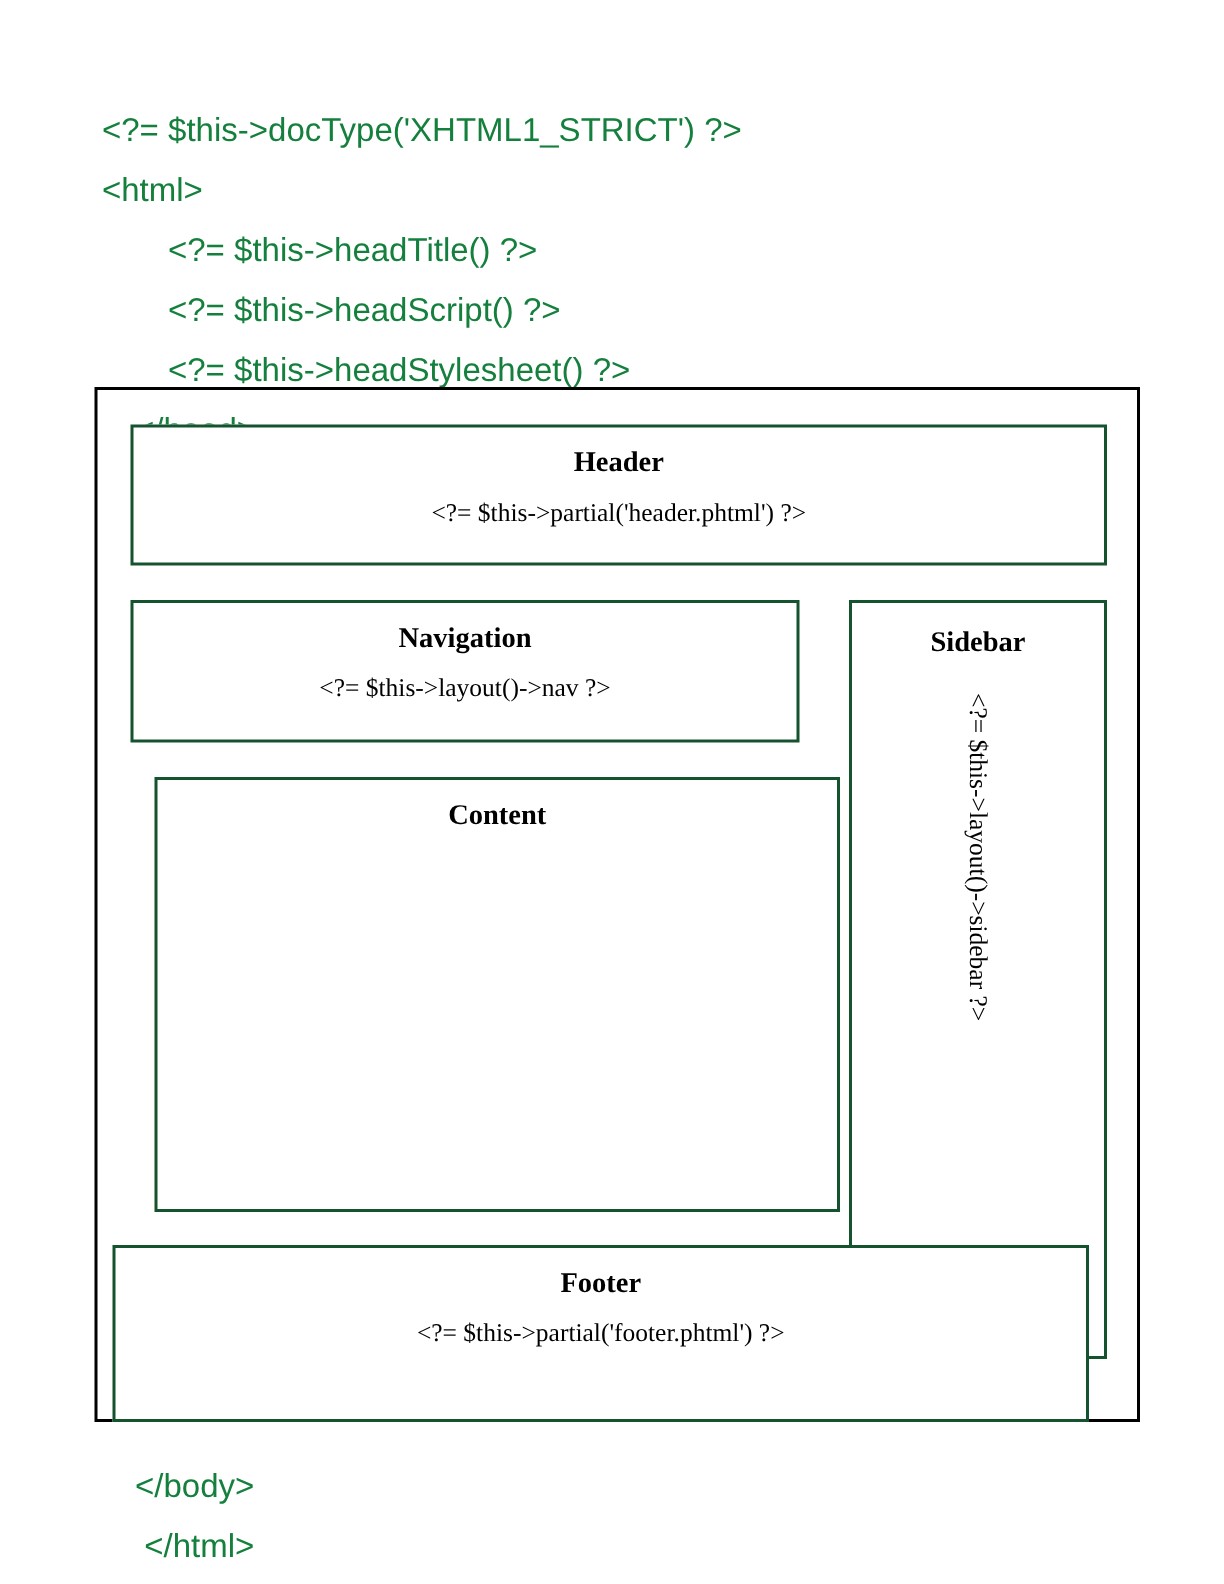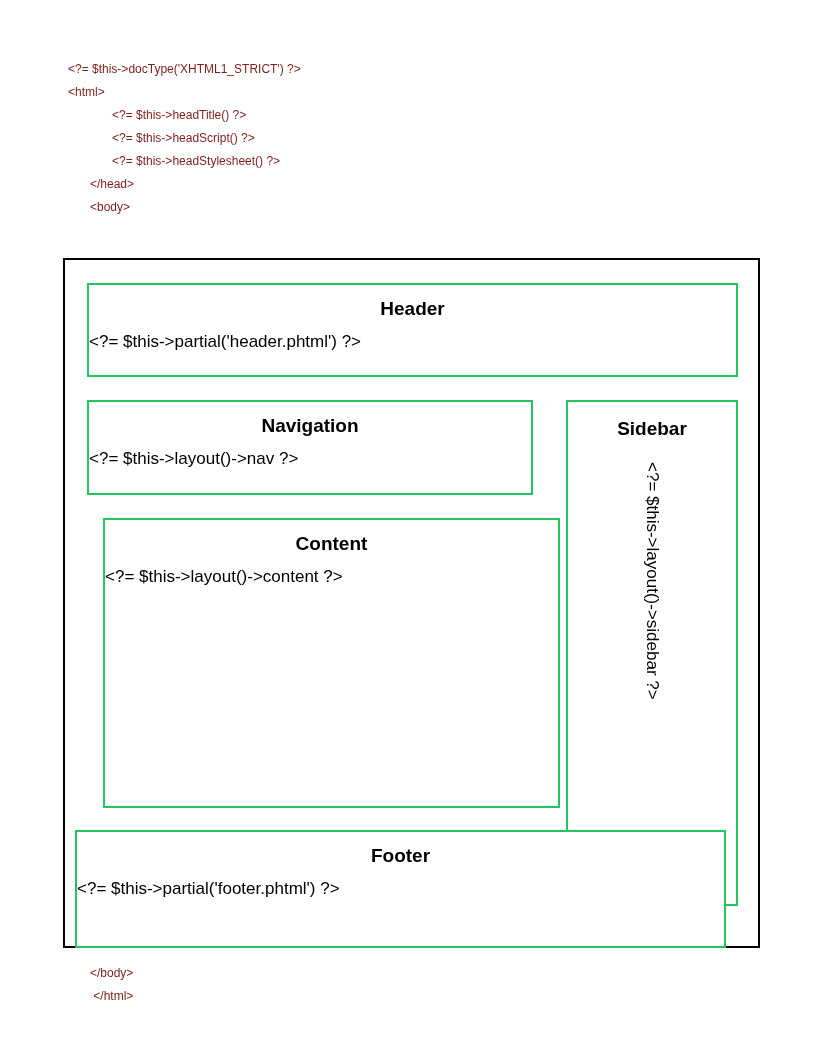--- a/index.html
+++ b/index.html
@@ -11,25 +11,26 @@
     width: 816px;
     height: 1056px;
     position: relative;
     font-family: "Liberation Sans", sans-serif;
     color: #000000;
     overflow: hidden;
   }
 
   .code-line {
     position: absolute;
-    font-size: 12px;
+    font-size: 22px;
     line-height: 23px;
     white-space: pre;
-    color: #7f1d1d;
+    color: #15803d;
     letter-spacing: 0px;
+    margin-top: 17px;
   }
 
   
   #code-top { position: absolute; left: 68px; top: 58px; }
   #code-top .code-line { position: static; display: block; }
   .indent-0 { padding-left: 0px; }
   .indent-1 { padding-left: 22px; }
   .indent-2 { padding-left: 44px; }
 
   
@@ -42,35 +43,37 @@
     left: 63px;
     top: 258px;
     width: 697px;
     height: 690px;
     border: 2px solid #000;
     box-sizing: border-box;
   }
 
   .region {
     position: absolute;
-    border: 2px solid #22c55e;
+    border: 2px solid #14532d;
     box-sizing: border-box;
     background: #fff;
+    font-family: Liberation Serif, serif;
   }
 
   .region-title {
     font-size: 19px;
     font-weight: bold;
     text-align: center;
     margin-top: 13px;
     line-height: 22px;
   }
 
   .region-code {
     font-size: 17px;
+    text-align: center;
     margin-top: 11px;
     line-height: 21px;
     white-space: pre;
   }
 
   
   #region-header {
     left: 22px;
     top: 23px;
     width: 651px;
@@ -151,21 +154,20 @@
     <div class="region-code">&lt;?= $this-&gt;partial('header.phtml') ?&gt;</div>
   </div>
 
   <div class="region" id="region-nav">
     <div class="region-title">Navigation</div>
     <div class="region-code">&lt;?= $this-&gt;layout()-&gt;nav ?&gt;</div>
   </div>
 
   <div class="region" id="region-content">
     <div class="region-title">Content</div>
-    <div class="region-code">&lt;?= $this-&gt;layout()-&gt;content ?&gt;</div>
   </div>
 
   <div class="region" id="region-sidebar">
     <div class="region-title">Sidebar</div>
     <div class="sidebar-rotated-wrap">
       <div class="sidebar-rotated">&lt;?= $this-&gt;layout()-&gt;sidebar ?&gt;</div>
     </div>
   </div>
 
   <div class="region" id="region-footer">

